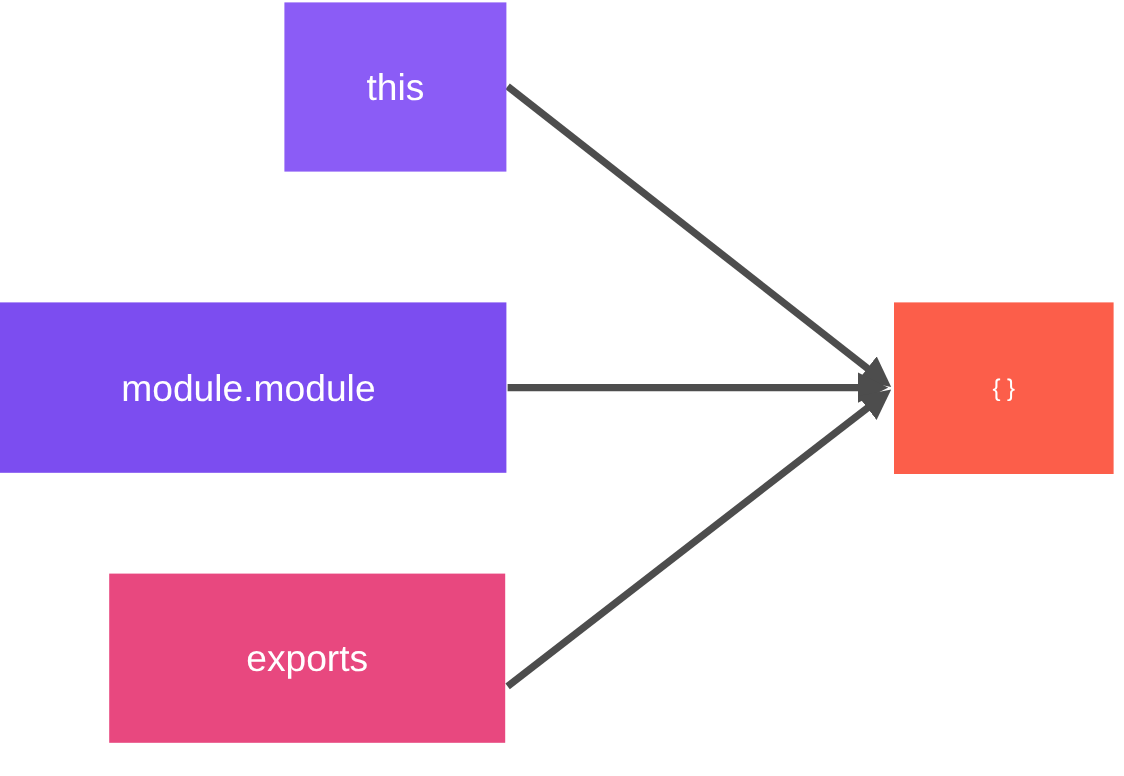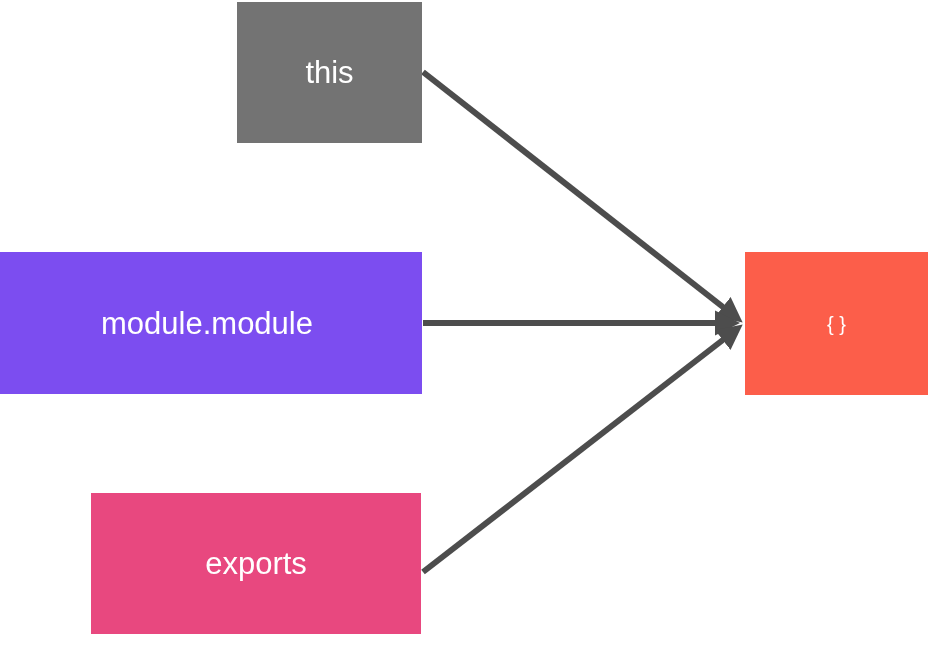--- a/index.html
+++ b/index.html
@@ -81,29 +81,29 @@
       </marker>
     </defs>
 
     <line x1="423" y1="72" x2="737" y2="318" stroke="#4d4d4d" stroke-width="6" marker-end="url(#arrow-head)"></line>
 
     <line x1="423" y1="323" x2="733" y2="323" stroke="#4d4d4d" stroke-width="6" marker-end="url(#arrow-head)"></line>
 
     <line x1="423" y1="572" x2="737" y2="329" stroke="#4d4d4d" stroke-width="6" marker-end="url(#arrow-head)"></line>
   </svg>
 
-  <div class="node" id="node-this" style="background: #737373; left: 237px; top: 2px; width: 185px; height: 141px; color: rgb(255, 255, 255);">
+  <div class="node" id="node-this" style="background: #8b5cf6; left: 237px; top: 2px; width: 185px; height: 141px; color: rgb(255, 255, 255);">
     <span class="node-label">this</span>
   </div>
 
   <div class="node" id="node-module-exports" style="background: rgb(124, 77, 240); left: -8px; top: 252px; width: 430px; height: 142px; color: rgb(255, 255, 255);">
     <span class="node-label">module.module</span>
   </div>
 
-  <div class="node" id="node-exports" style="background: rgb(232, 72, 127); left: 91px; top: 493px; width: 330px; height: 141px; color: rgb(255, 255, 255);">
+  <div class="node" id="node-exports" style="background: rgb(232, 72, 127); left: 91px; top: 478px; width: 330px; height: 141px; color: rgb(255, 255, 255);">
     <span class="node-label">exports</span>
   </div>
 
   <div class="node" id="node-empty-object" style="background: rgb(252, 94, 74); left: 745px; top: 252px; width: 183px; height: 143px; color: rgb(255, 255, 255);">
     <span class="node-label">{ }</span>
   </div>
 
 </div>
 
 </body></html>

